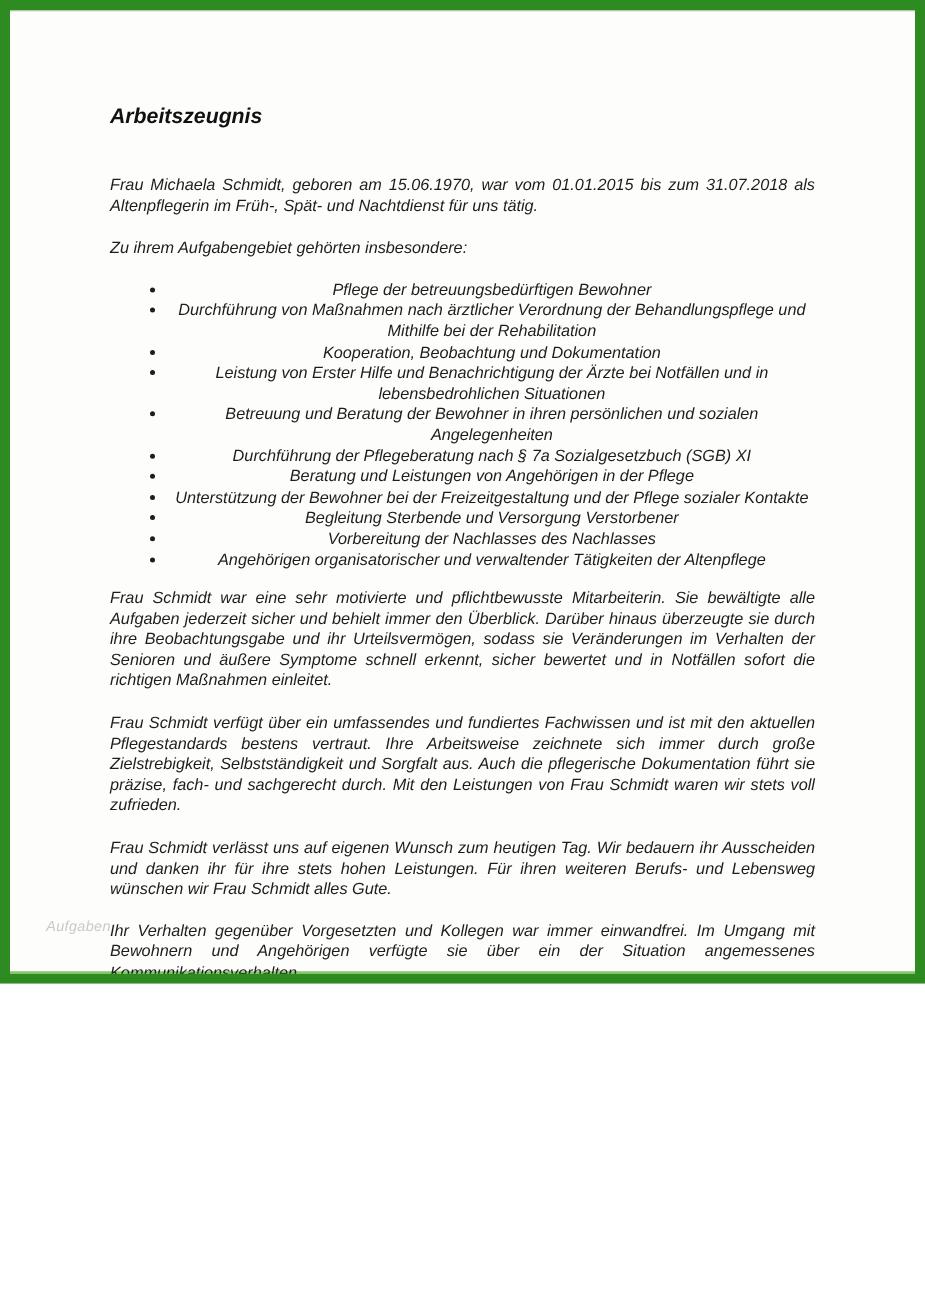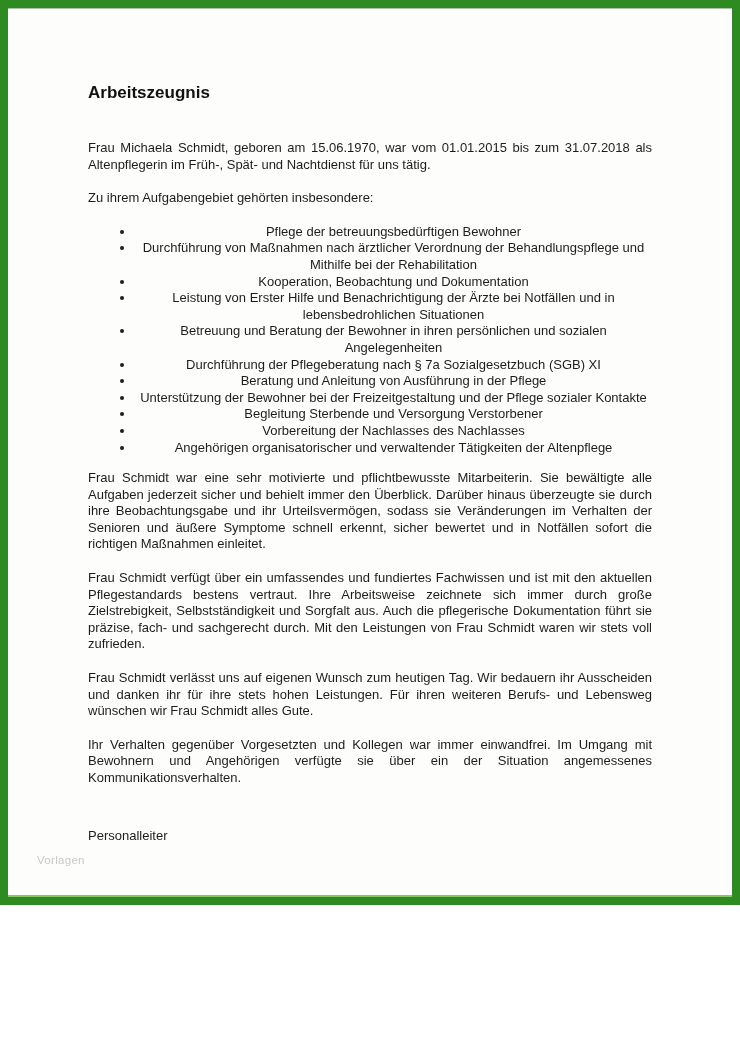--- a/index.html
+++ b/index.html
@@ -3,28 +3,29 @@
 <meta charset="utf-8">
 <style>
   html, body {
     margin: 0;
     padding: 0;
     background: #ffffff;
   }
   .page {
     position: relative;
     width: 740px;
-    height: 905px;
+    height: 787px;
     box-sizing: border-box;
     border: 8px solid #2e8b22;
     box-shadow: inset 0 -2px 0 rgba(110, 190, 70, 0.85), inset 0 1px 0 rgba(20, 90, 10, 0.35);
     background: #fdfdfc;
     overflow: hidden;
     font-family: "Liberation Sans", "DejaVu Sans", sans-serif;
     color: #1d1d1d;
+    font-style: italic;
   }
   .content {
     padding: 75px 80px 0 80px;
     font-size: 13px;
     line-height: 16.6px;
   }
   h1.doc-title {
     font-size: 17px;
     line-height: 20px;
     font-weight: bold;
@@ -82,35 +83,35 @@
 
     <p>Zu ihrem Aufgabengebiet gehörten insbesondere:</p>
 
     <ul class="task-list">
       <li>Pflege der betreuungsbedürftigen Bewohner</li>
       <li>Durchführung von Maßnahmen nach ärztlicher Verordnung der Behandlungspflege und Mithilfe bei der Rehabilitation</li>
       <li>Kooperation, Beobachtung und Dokumentation</li>
       <li>Leistung von Erster Hilfe und Benachrichtigung der Ärzte bei Notfällen und in lebensbedrohlichen Situationen</li>
       <li>Betreuung und Beratung der Bewohner in ihren persönlichen und sozialen Angelegenheiten</li>
       <li>Durchführung der Pflegeberatung nach § 7a Sozialgesetzbuch (SGB) XI</li>
-      <li>Beratung und Anleitung von Ausführung in der Pflege</li>
+      <li>Beratung und Leistungen von Angehörigen in der Pflege</li>
       <li>Unterstützung der Bewohner bei der Freizeitgestaltung und der Pflege sozialer Kontakte</li>
       <li>Begleitung Sterbende und Versorgung Verstorbener</li>
       <li>Vorbereitung der Nachlasses des Nachlasses</li>
       <li>Angehörigen organisatorischer und verwaltender Tätigkeiten der Altenpflege</li>
     </ul>
 
     <p class="justified">Frau Schmidt war eine sehr motivierte und pflichtbewusste Mitarbeiterin. Sie bewältigte alle Aufgaben jederzeit sicher und behielt immer den Überblick. Darüber hinaus überzeugte sie durch ihre Beobachtungsgabe und ihr Urteilsvermögen, sodass sie Veränderungen im Verhalten der Senioren und äußere Symptome schnell erkennt, sicher bewertet und in Notfällen sofort die richtigen Maßnahmen einleitet.</p>
     <p class="justified">Frau Schmidt verfügt über ein umfassendes und fundiertes Fachwissen und ist mit den aktuellen Pflegestandards bestens vertraut. Ihre Arbeitsweise zeichnete sich immer durch große Zielstrebigkeit, Selbstständigkeit und Sorgfalt aus. Auch die pflegerische Dokumentation führt sie präzise, fach- und sachgerecht durch. Mit den Leistungen von Frau Schmidt waren wir stets voll zufrieden.</p>
     <p class="justified">Frau Schmidt verlässt uns auf eigenen Wunsch zum heutigen Tag. Wir bedauern ihr Ausscheiden und danken ihr für ihre stets hohen Leistungen. Für ihren weiteren Berufs- und Lebensweg wünschen wir Frau Schmidt alles Gute.</p>
     <p class="justified">Ihr Verhalten gegenüber Vorgesetzten und Kollegen war immer einwandfrei. Im Umgang mit Bewohnern und Angehörigen verfügte sie über ein der Situation angemessenes Kommunikationsverhalten.</p>
 
 
     <div class="sig-row">
       <div class="sig-col">
         <div class="sig-role">Personalleiter</div>
       </div>
     </div>
 
   </div>
 
-  <div class="watermark">Vorlagen</div>
+  <div class="watermark">Aufgaben</div>
 </div>
 
 </body></html>

